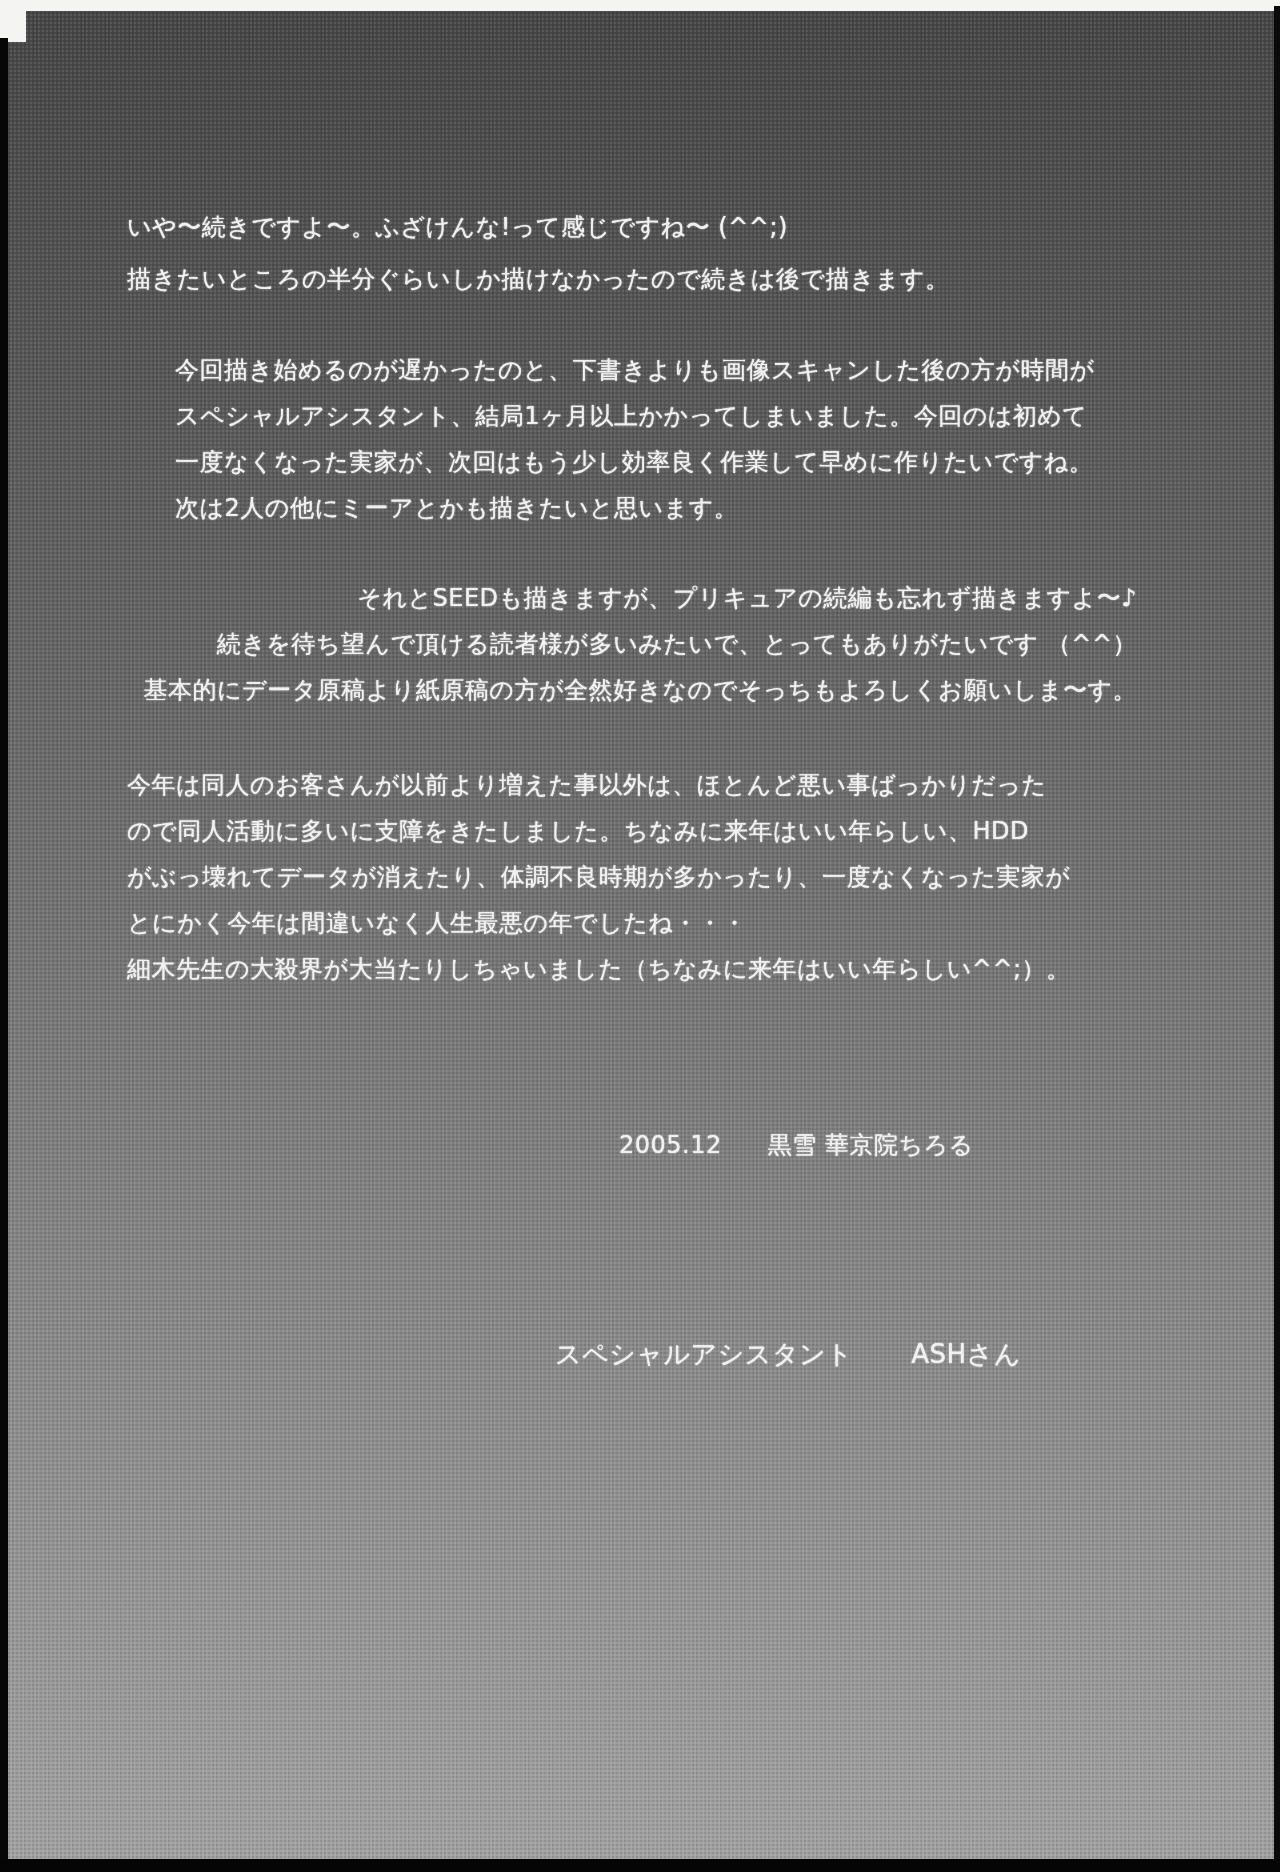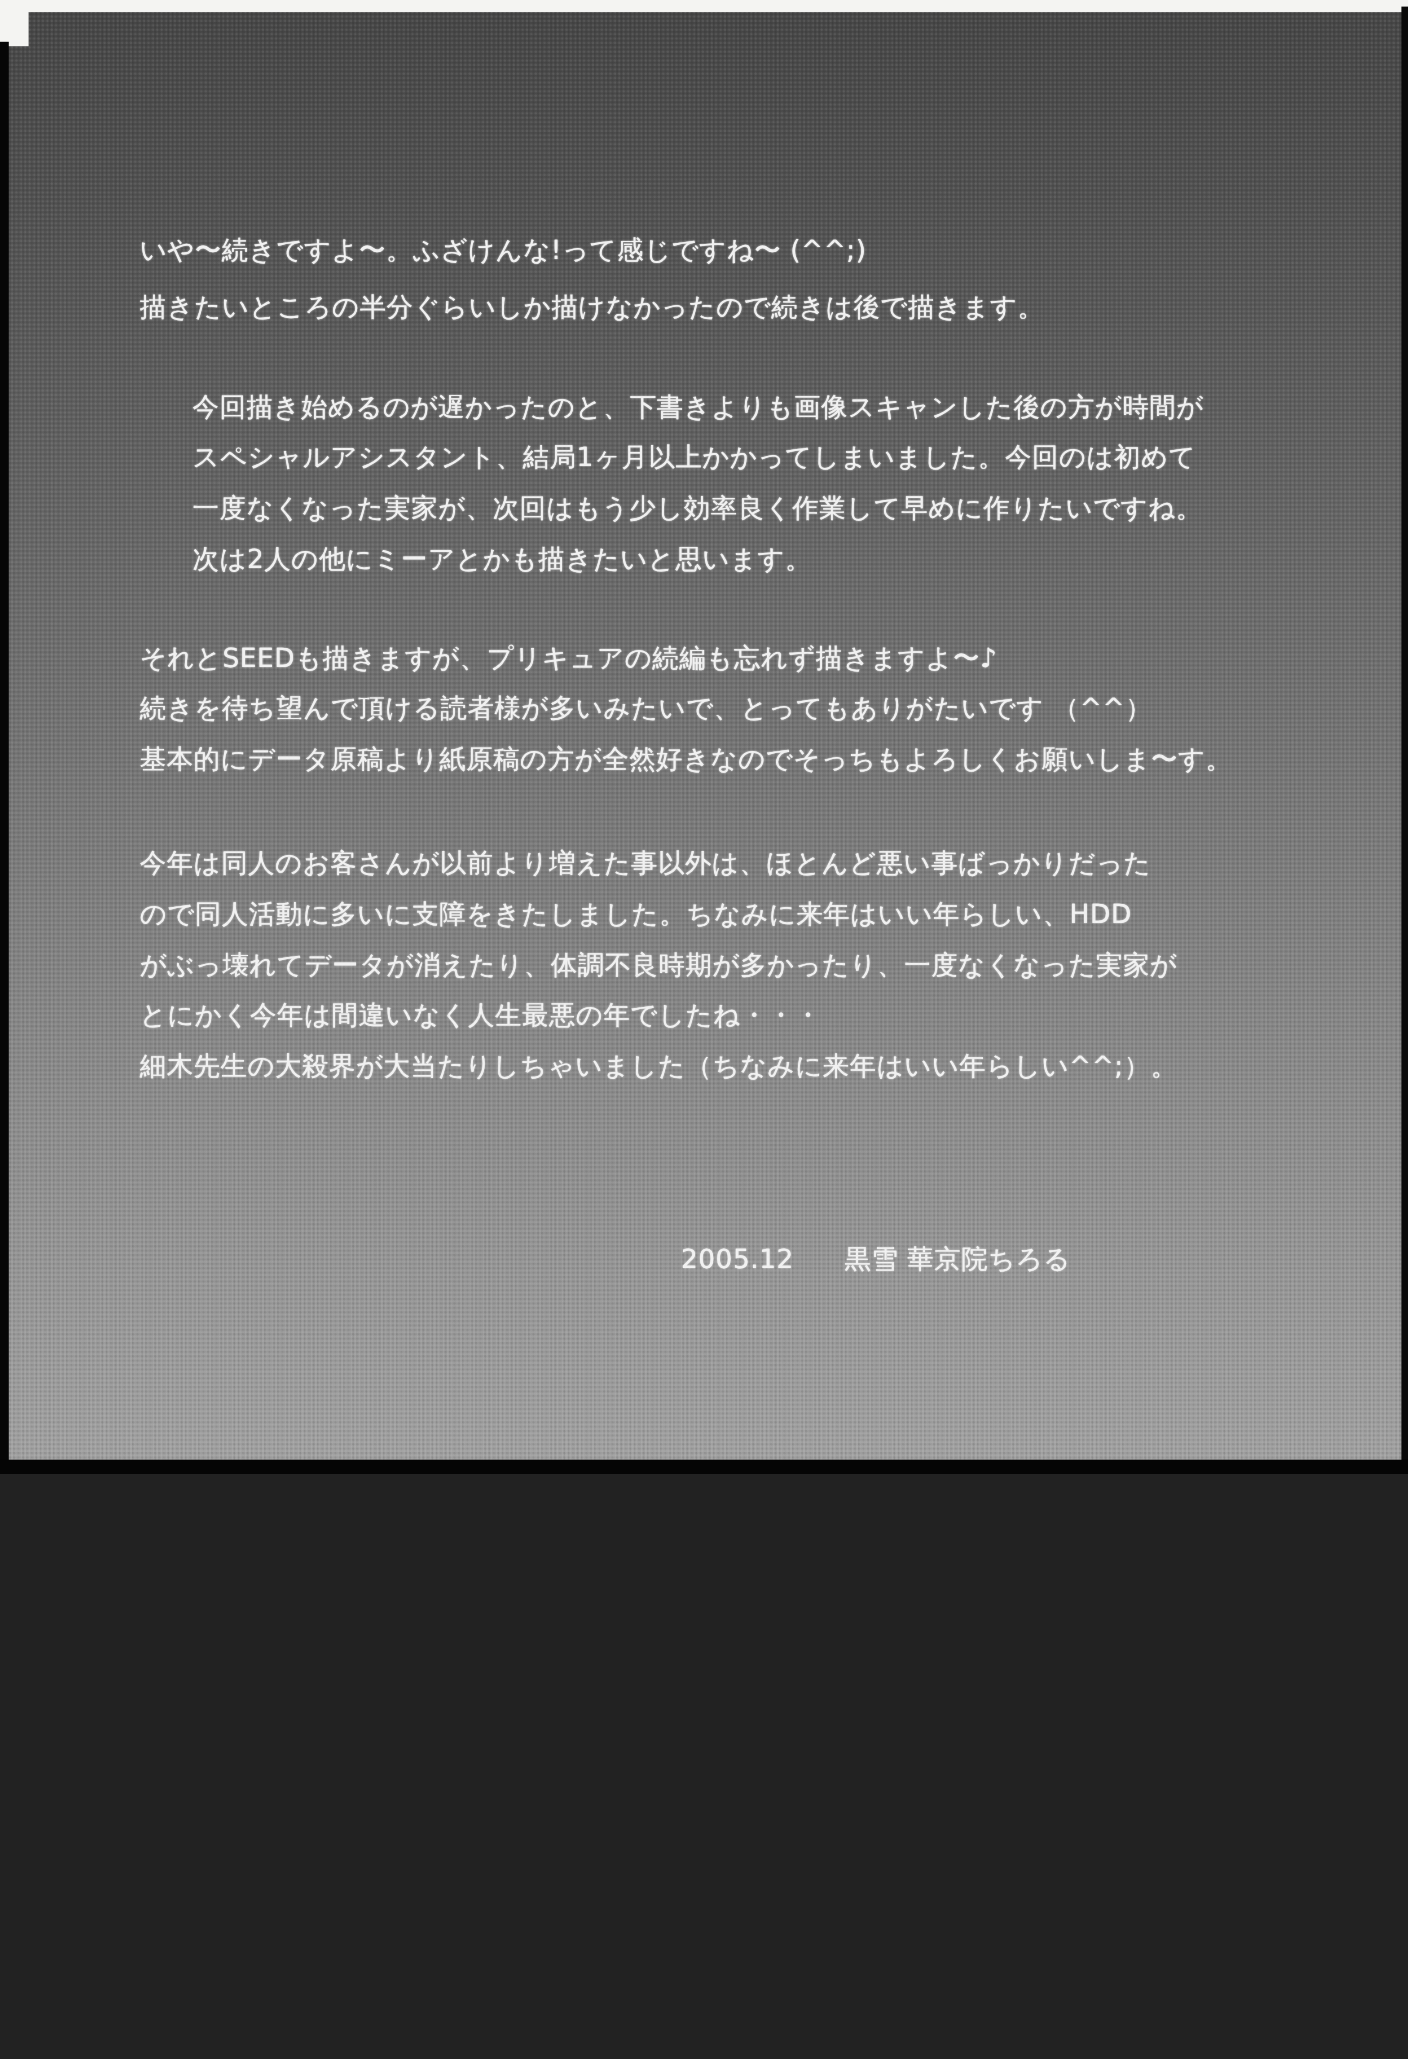--- a/index.html
+++ b/index.html
@@ -1,19 +1,19 @@
 <!DOCTYPE html>
 <html><head>
 <meta charset="utf-8">
 <style>
   html, body { margin: 0; padding: 0; background: #222; }
   .page {
     position: relative;
     width: 1280px;
-    height: 1340px;
+    height: 1872px;
     margin: 0 auto;
     overflow: hidden;
     font-family: "DejaVu Sans", sans-serif;
     
     background-image:
       radial-gradient(circle at 1px 1px, rgba(0,0,0,0.10) 0.8px, rgba(0,0,0,0) 1.3px),
       radial-gradient(circle at 3px 3px, rgba(255,255,255,0.09) 0.8px, rgba(255,255,255,0) 1.3px),
       repeating-linear-gradient(90deg, rgba(0,0,0,0.03) 0 1px, rgba(0,0,0,0) 1px 3px),
       linear-gradient(180deg, #464646 0%, #525252 14%, #636363 32%, #757575 50%, #878787 68%, #969696 84%, #a3a3a3 100%);
     background-size: 4px 4px, 4px 4px, 100% 100%, 100% 100%;
@@ -35,21 +35,21 @@
     font-size: 24px;
     letter-spacing: 0.5px;
     text-shadow: 0 0 2px rgba(255,255,255,0.55), 0 0 1px rgba(255,255,255,0.8);
     font-weight: 500;
   }
   .para { margin: 0; }
   .para .line { line-height: 46px; white-space: nowrap; }
   .para-1 .line { line-height: 52px; }
   .para-1 { margin-top: 201px; }
   .para-2 { margin-top: 42px; margin-left: 48px; }
-  .para-3 { margin-top: 44px; }
+  .para-3 { margin-top: 44px; text-align: right; }
   .para-4 { margin-top: 49px; }
   .para-5 { margin-top: 49px; }
 
   .signature {
     margin-top: 133px;
     padding-left: 492px;
     display: flex;
     gap: 46px;
     font-size: 24px;
     line-height: 40px;

